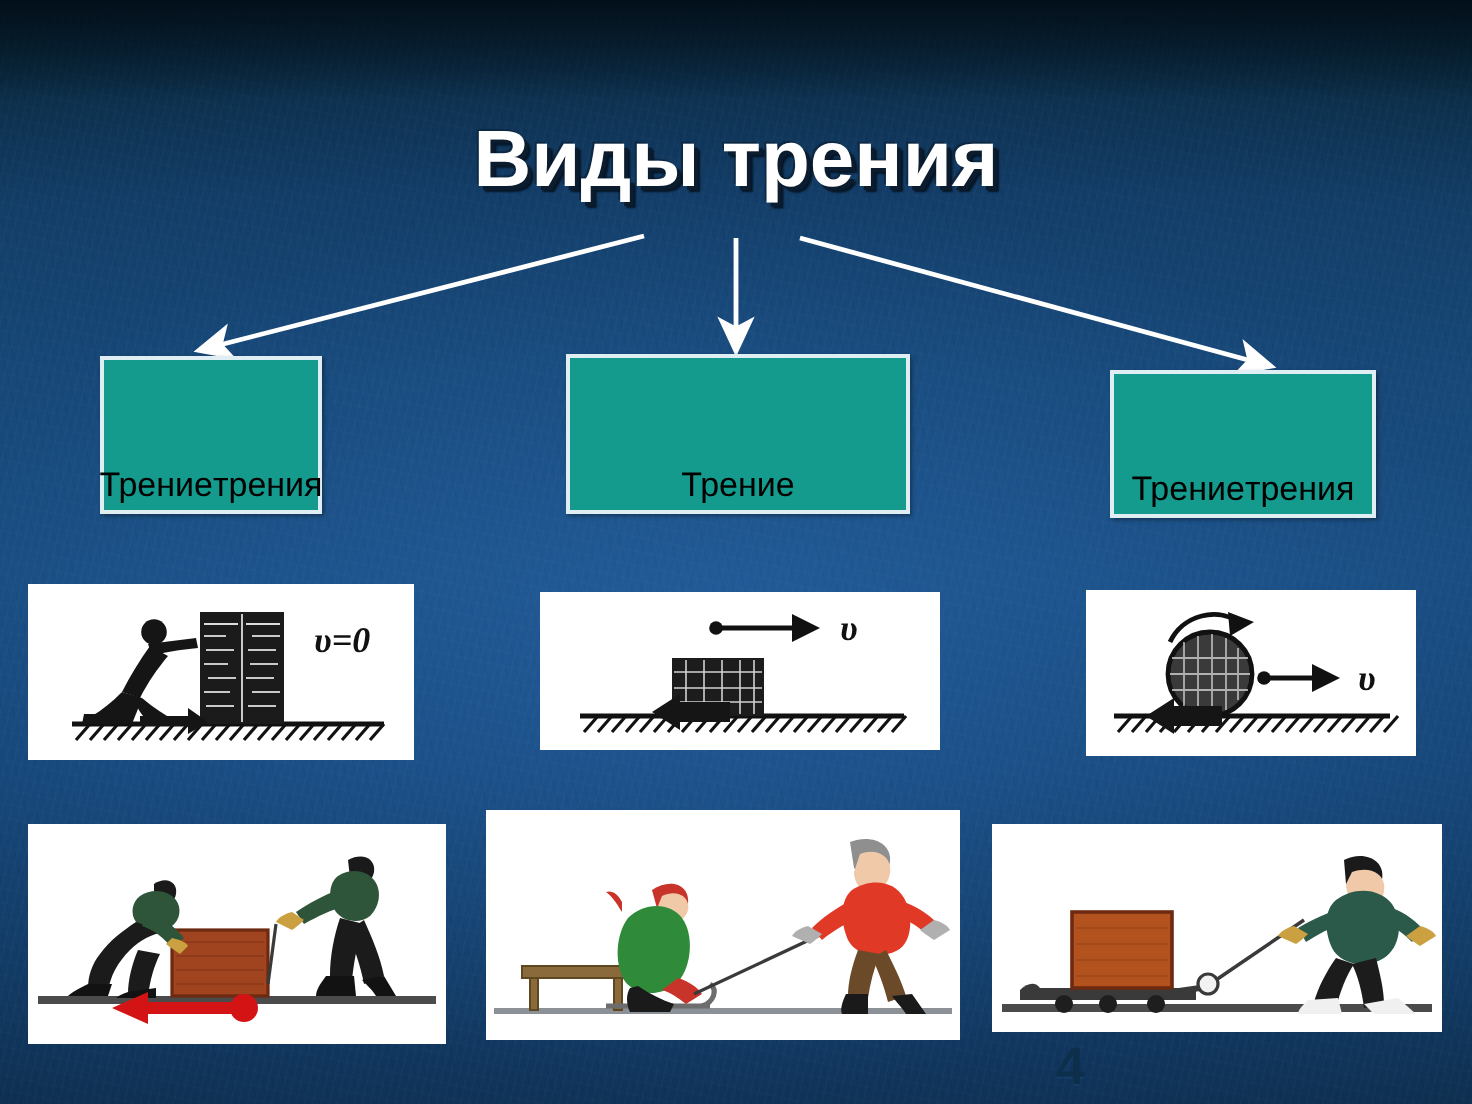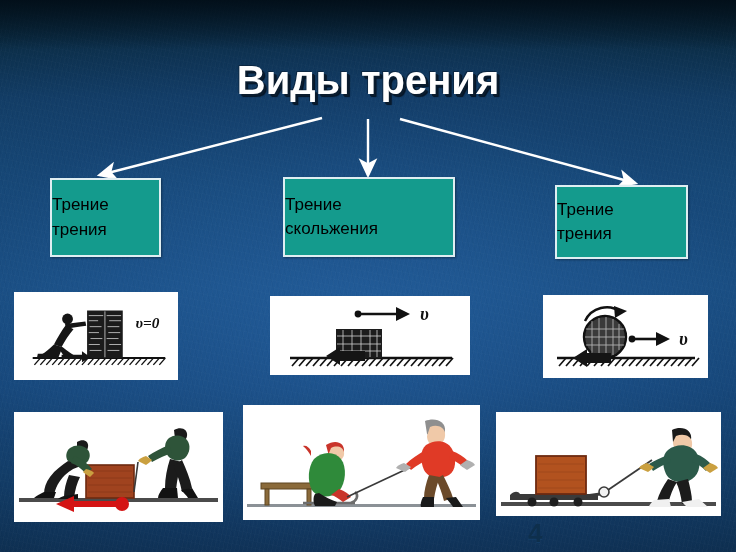--- a/index.html
+++ b/index.html
@@ -60,42 +60,42 @@
   #arrows { left:0; top:0; width:736px; height:552px; }
 
   
   .cat-box {
     position: absolute;
     background: #149b8d;
     border: 2px solid #dfeef2;
     box-sizing: border-box;
     color: #000000;
     display: flex;
-    flex-direction: column;
-    align-items: flex-start;
+    flex-direction: row;
+    align-items: flex-end;
     justify-content: center;
     line-height: 1.42;
     font-size: 17px;
     z-index: 5;
     box-shadow: 1px 1px 2px rgba(0,0,0,0.35);
   }
   .cat-box span { display: block; }
 
   #cat-0 { left: 50px;  top: 178px; width: 111px; height: 79px; }
   #cat-1 { left: 283px; top: 177px; width: 172px; height: 80px; }
   #cat-2 { left: 555px; top: 185px; width: 133px; height: 74px; }
 
   
   .panel {
     position: absolute;
     background: #ffffff;
     z-index: 4;
     overflow: hidden;
   }
-  #dia-0 { left: 14px;  top: 292px; width: 164px; height: 88px; }
+  #dia-0 { left: 14px;  top: 292px; width: 193px; height: 88px; }
   #dia-1 { left: 270px; top: 296px; width: 200px; height: 79px; }
   #dia-2 { left: 543px; top: 295px; width: 165px; height: 83px; }
 
   
   #pho-0 { left: 14px;  top: 412px; width: 209px; height: 110px; }
   #pho-1 { left: 243px; top: 405px; width: 237px; height: 115px; }
   #pho-2 { left: 496px; top: 412px; width: 225px; height: 104px; }
 
   .panel svg { display: block; width: 100%; height: 100%; }
 
@@ -128,21 +128,20 @@
       <line x1="400" y1="119" x2="635" y2="183"></line>
     </g>
   </svg>
 
   <div class="cat-box" id="cat-0">
     <span>Трение</span>
     <span>трения</span>
   </div>
   <div class="cat-box" id="cat-1">
     <span>Трение</span>
-    <span>скольжения</span>
   </div>
   <div class="cat-box" id="cat-2">
     <span>Трение</span>
     <span>трения</span>
   </div>
 
   <div class="panel" id="dia-0">
     <svg viewBox="0 0 193 88" xmlns="http://www.w3.org/2000/svg">
 
       <line x1="22" y1="70" x2="178" y2="70" stroke="#111" stroke-width="2.4"></line>

